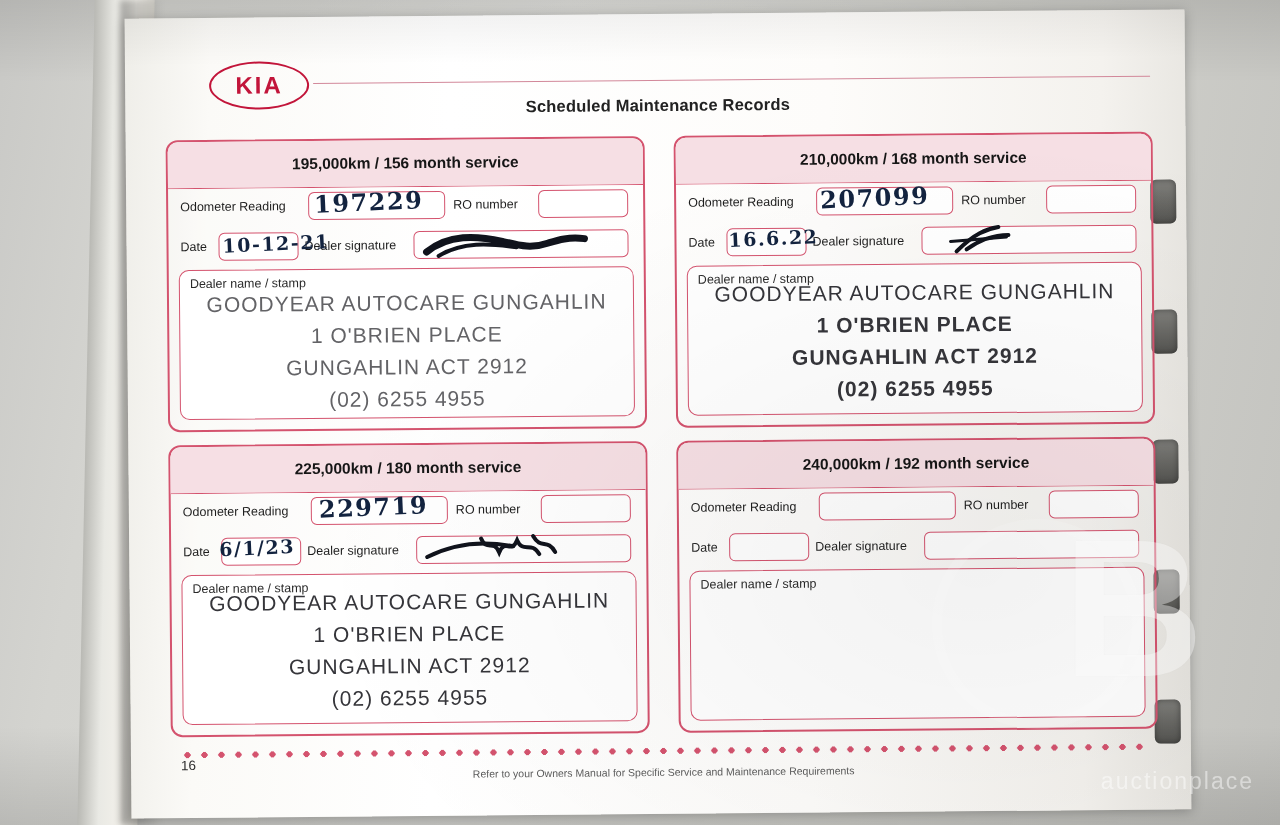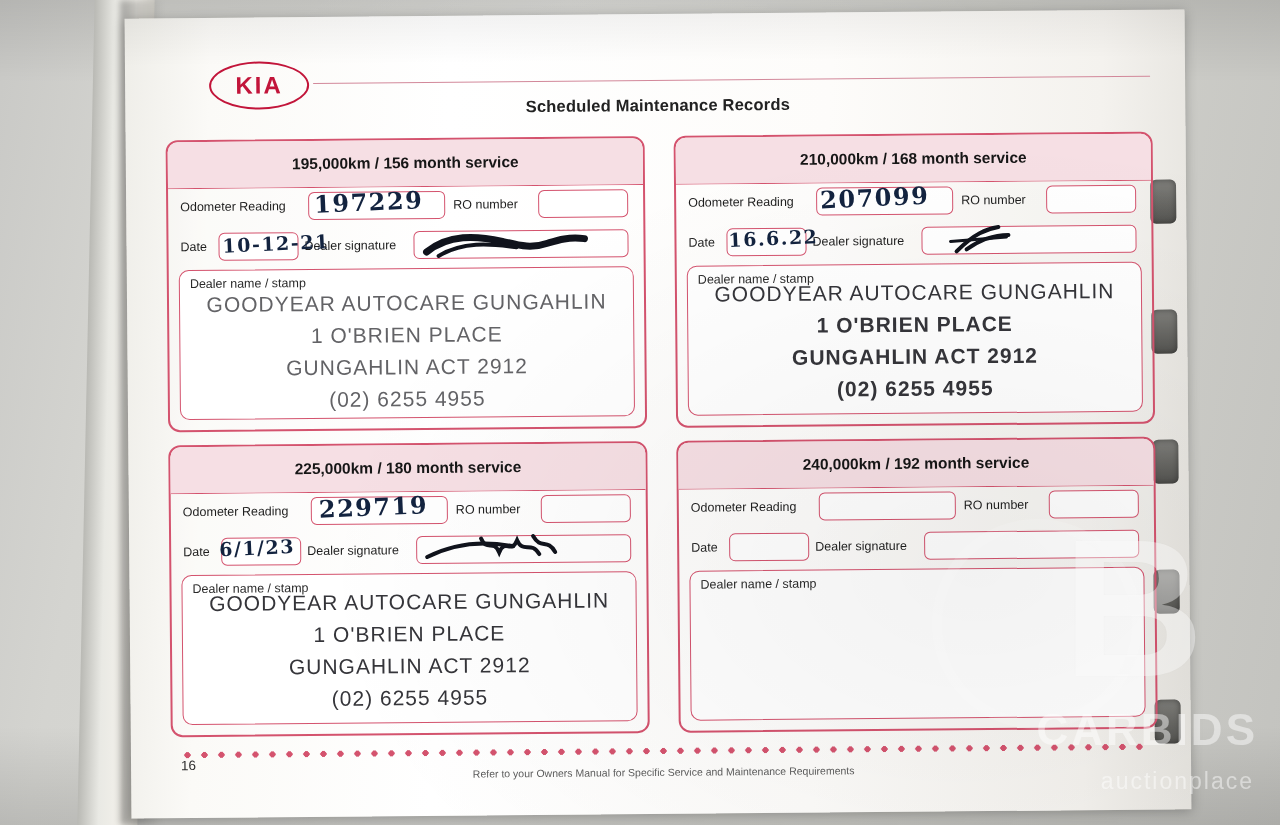--- a/index.html
+++ b/index.html
@@ -487,16 +487,15 @@
       <div id="footer-dots"></div>
       <div id="page-num">16</div>
       <div id="footer-note">Refer to your Owners Manual for Specific Service and Maintenance Requirements</div>
 
     </div>
   </div>
 
   <div id="wm">
     <div id="wm-ring"></div>
     <div class="b">B</div>
-    <div class="c1">CARBIDS</div>
     <div class="c2">auctionplace</div>
   </div>
 </div>
 
 </body></html>

